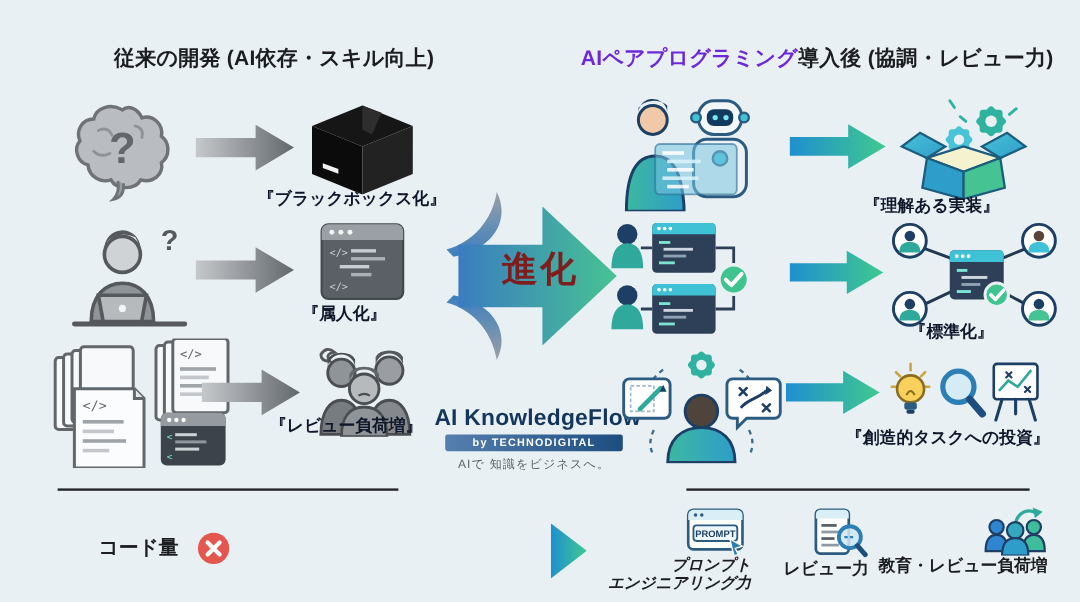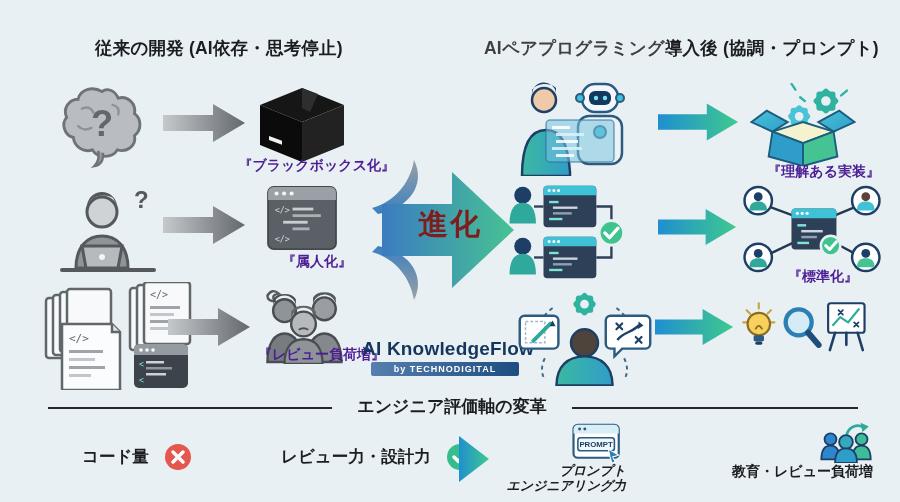--- a/index.html
+++ b/index.html
@@ -4,22 +4,22 @@
 <style>
   html,body{margin:0;padding:0;}
   .stage{
     position:relative;width:900px;height:502px;overflow:hidden;
     background:#e9f0f4;
     font-family:"Liberation Sans","DejaVu Sans",sans-serif;
     color:#1b1d20;
   }
   .abs{position:absolute;}
   .title{font-size:17.5px;font-weight:bold;white-space:nowrap;letter-spacing:.2px;}
-  .title .hl{color:#404040;}
-  .label{font-size:14px;font-weight:bold;text-align:right;white-space:nowrap;color:#4c1d95;}
+  .title .hl{color:#6d28d9;}
+  .label{font-size:14px;font-weight:bold;text-align:left;white-space:nowrap;color:#0f172a;}
   .evo{font-size:30px;font-weight:bold;color:#7f1d1d;text-align:center;letter-spacing:2px;}
   .logo{width:166px;text-align:center;}
   .logo-name{font-size:19px;font-weight:bold;color:#14365c;letter-spacing:.2px;white-space:nowrap;}
   .logo-bar{margin:2px auto 0;width:148px;height:14px;border-radius:2px;
     background:linear-gradient(90deg,#557fae,#1d4e80);
     color:#fff;font-size:9px;font-weight:bold;line-height:14px;letter-spacing:1px;text-align:center;}
   .logo-tag{margin-top:4px;font-size:10px;color:#5a6168;letter-spacing:1px;white-space:nowrap;}
   .sect-title{font-size:17px;font-weight:bold;text-align:center;white-space:nowrap;}
   .divider{height:2px;background:#23262a;}
   .metric{display:flex;align-items:center;gap:15px;font-size:16.5px;font-weight:bold;white-space:nowrap;}
@@ -58,22 +58,22 @@
         <stop offset="0" stop-color="#3cb8a0"></stop>
           <stop offset="1" stop-color="#2f9dc9"></stop>
       </linearGradient>
       <linearGradient id="gBox" x1="0" y1="0" x2="1" y2="1">
         <stop offset="0" stop-color="#49c3d8"></stop>
           <stop offset="1" stop-color="#2f9dc9"></stop>
       </linearGradient>
     </defs>
   </svg>
 
-  <div class="abs title" style="left:95px;top:36px">従来の開発 (AI依存・思考停止)</div>
-  <div class="abs title" style="left:484px;top:36px"><span class="hl">AIペアプログラミング</span><span>導入後 (協調・プロンプト)</span></div>
+  <div class="abs title" style="left:95px;top:36px">従来の開発 (AI依存・スキル向上)</div>
+  <div class="abs title" style="left:484px;top:36px"><span class="hl">AIペアプログラミング</span><span>導入後 (協調・レビュー力)</span></div>
 
   <svg class="abs" style="left:58px;top:82px" width="88" height="88" viewBox="0 0 90 92">
     <path d="M45,10 C35,4 22,8 20,18 C10,18 4,28 8,37 C2,44 6,56 15,58 C16,68 26,74 35,71 C40,80 56,80 61,71 C72,74 81,66 79,56 C87,50 86,38 79,33 C81,22 71,14 62,17 C58,8 50,6 45,10 Z" fill="#b9bdc1" stroke="#6f7377" stroke-width="3"></path>
     <path d="M41,72 q2,10 -4,16 q10,-2 9,-14" fill="#9a9ea2" stroke="#6f7377" stroke-width="2.5"></path>
     <path d="M24,28 q8,-4 12,4 M56,24 q8,2 6,10 M20,46 q6,6 14,2" fill="none" stroke="#8f9398" stroke-width="2.5" stroke-linecap="round"></path>
     <text x="45" y="56" text-anchor="middle" font-size="38" font-weight="bold" fill="#63676c" font-family="'Liberation Sans',sans-serif">?</text>
   </svg>
   <svg class="abs" style="left:163px;top:102px" width="84" height="42" viewBox="0 0 84 42">
     <polygon points="0,13 50,13 50,2 82,21 50,40 50,29 0,29" fill="url(#gGray)"></polygon>
   </svg>
@@ -167,20 +167,21 @@
   <svg class="abs" style="left:368px;top:150px" width="150" height="160" viewBox="0 0 150 160">
     <path d="M4,58 C26,52 42,34 46,10 C58,34 42,58 10,64 Z" fill="url(#gSwooshT)"></path>
     <path d="M4,102 C26,108 42,126 46,150 C58,126 42,102 10,96 Z" fill="url(#gSwooshB)"></path>
     <polygon points="14,54 84,54 84,22 146,80 84,138 84,106 14,106" fill="url(#gBig)"></polygon>
   </svg>
   <div class="abs evo" style="left:402px;top:204px;width:96px">進化</div>
 
   <div class="abs logo" style="left:362px;top:338px">
     <div class="logo-name">AI KnowledgeFlow</div>
     <div class="logo-bar">by TECHNODIGITAL</div>
+    <div class="logo-tag">AIで 知識をビジネスへ。</div>
   </div>
 
   <svg class="abs" style="left:512px;top:76px" width="150" height="100" viewBox="0 0 150 100">
     <circle cx="32" cy="24" r="12" fill="#f0c9a8" stroke="#1d3f66" stroke-width="2.5"></circle>
     <path d="M20,20 a12,12 0 0 1 24,-3 l0,-5 a14,10 0 0 0 -24,2 Z" fill="#1d3f66"></path>
     <path d="M10,100 C10,70 18,54 34,54 C48,54 56,66 58,96 L58,100 Z" fill="url(#gBody)" stroke="#1d3f66" stroke-width="2.5"></path>
     <circle cx="88" cy="22" r="3" fill="#3fc1d6" stroke="#2b5b80" stroke-width="2"></circle>
     <rect x="70" y="8" width="36" height="28" rx="13" fill="#f4f7f9" stroke="#2b5b80" stroke-width="2.5"></rect>
     <rect x="77" y="15" width="22" height="14" rx="6" fill="#123a5e"></rect>
     <circle cx="84" cy="22" r="2.2" fill="#7ee3f0"></circle>
@@ -334,59 +335,66 @@
     <rect x="20" y="48" width="8" height="4" rx="2" fill="#1d3f66"></rect>
     <circle cx="70" cy="26" r="15" fill="#d5ebf5" stroke="#2b7fb5" stroke-width="5"></circle>
     <line x1="81" y1="38" x2="93" y2="52" stroke="#1d4e7e" stroke-width="7" stroke-linecap="round"></line>
     <rect x="104" y="4" width="42" height="34" rx="3" fill="#fff" stroke="#1d3f66" stroke-width="2.5"></rect>
     <polyline points="109,30 118,20 127,26 140,10" fill="none" stroke="#2fa99b" stroke-width="2.5"></polyline>
     <path d="M116,12 l5,5 m0,-5 l-5,5 M134,26 l5,5 m0,-5 l-5,5" stroke="#1d3f66" stroke-width="2" stroke-linecap="round"></path>
     <line x1="112" y1="38" x2="106" y2="58" stroke="#1d3f66" stroke-width="3" stroke-linecap="round"></line>
     <line x1="138" y1="38" x2="144" y2="58" stroke="#1d3f66" stroke-width="3" stroke-linecap="round"></line>
     <line x1="125" y1="38" x2="125" y2="52" stroke="#1d3f66" stroke-width="3" stroke-linecap="round"></line>
   </svg>
+  <div class="abs label" style="left:705px;top:356px;width:190px">『創造的タスクへの投資』</div>
 
   <div class="abs divider" style="left:48px;top:407px;width:284px"></div>
-  <div class="abs sect-title" style="left:337px;top:395px;width:230px">エンジニア評価軸の変革</div>
   <div class="abs divider" style="left:572px;top:407px;width:286px"></div>
 
   <div class="abs metric" style="left:82px;top:443px">
     <span>コード量</span>
     <svg width="28" height="28" viewBox="0 0 28 28">
       <circle cx="14" cy="14" r="13" fill="#e4574f"></circle>
       <path d="M9,9 L19,19 M19,9 L9,19" stroke="#fff" stroke-width="3.5" stroke-linecap="round"></path>
     </svg>
   </div>
 
-  <div class="abs metric" style="left:281px;top:443px">
-    <span>レビュー力・設計力</span>
-    <svg width="28" height="28" viewBox="0 0 28 28">
-      <circle cx="14" cy="14" r="13" fill="#35bd8d"></circle>
-      <path d="M8,14 l4.5,4.5 L20,10" fill="none" stroke="#fff" stroke-width="3.5" stroke-linecap="round" stroke-linejoin="round"></path>
-    </svg>
-  </div>
 
   <svg class="abs" style="left:459px;top:436px" width="30" height="46" viewBox="0 0 30 46">
     <polygon points="0,0 30,23 0,46" fill="url(#gTeal)"></polygon>
   </svg>
 
   <div class="abs skill small-text" style="left:494px;top:423px;width:132px">
     <svg width="58" height="40" viewBox="0 0 58 46">
       <rect x="2" y="2" width="52" height="38" rx="5" fill="#fff" stroke="#2b5b80" stroke-width="2.5"></rect>
       <path d="M2,7 a5,5 0 0 1 5,-5 h42 a5,5 0 0 1 5,5 v5 h-52 Z" fill="#d9eef5"></path>
       <circle cx="9" cy="7" r="1.7" fill="#2b5b80"></circle>
         <circle cx="15" cy="7" r="1.7" fill="#2b5b80"></circle>
       <rect x="7" y="17" width="42" height="15" rx="3" fill="#eef7fa" stroke="#2b5b80" stroke-width="1.8"></rect>
       <text x="28" y="28" text-anchor="middle" font-size="9" font-weight="bold" fill="#1d3f66" font-family="'Liberation Sans',sans-serif">PROMPT</text>
       <polygon points="42,30 54,37 47,39 50,45 46,46 44,39" fill="#2b7fb5" stroke="#fff" stroke-width="1.2"></polygon>
     </svg>
     <div class="l1">プロンプト</div>
     <div class="l2">エンジニアリング力</div>
   </div>
 
+  <div class="abs skill" style="left:628px;top:423px;width:96px">
+    <svg width="48" height="42" viewBox="0 0 52 46">
+      <rect x="4" y="2" width="30" height="40" rx="4" fill="#fff" stroke="#2b5b80" stroke-width="2.5"></rect>
+      <path d="M4,6 a4,4 0 0 1 4,-4 h22 a4,4 0 0 1 4,4 v4 h-30 Z" fill="#d9eef5"></path>
+      <rect x="9" y="15" width="14" height="2.5" fill="#55606a"></rect>
+        <rect x="9" y="21" width="18" height="2.5" fill="#8f9aa4"></rect>
+      <rect x="9" y="27" width="12" height="2.5" fill="#55606a"></rect>
+        <rect x="9" y="33" width="16" height="2.5" fill="#8f9aa4"></rect>
+      <circle cx="35" cy="27" r="10" fill="#cfe8f4" fill-opacity="0.85" stroke="#2b7fb5" stroke-width="3.5"></circle>
+      <line x1="42" y1="35" x2="49" y2="43" stroke="#1d4e7e" stroke-width="4.5" stroke-linecap="round"></line>
+      <line x1="30" y1="27" x2="40" y2="27" stroke="#2b7fb5" stroke-width="2" stroke-dasharray="3 2"></line>
+    </svg>
+    <div class="l1">レビュー力</div>
+  </div>
 
   <div class="abs skill" style="left:728px;top:421px;width:145px">
     <svg width="54" height="42" viewBox="0 0 58 46">
       <path d="M30,14 C33,6 41,3 48,7" fill="none" stroke="#2fa99b" stroke-width="3" stroke-linecap="round"></path>
       <polygon points="45,2 54,6 47,12" fill="#2fa99b"></polygon>
       <circle cx="12" cy="20" r="6.5" fill="#2e86d1" stroke="#1d3f66" stroke-width="2"></circle>
       <path d="M2,42 C2,31 6,27 12,27 C18,27 22,31 22,42 Z" fill="#2e86d1" stroke="#1d3f66" stroke-width="2"></path>
       <circle cx="46" cy="20" r="6.5" fill="#3dbd9a" stroke="#1d3f66" stroke-width="2"></circle>
       <path d="M36,42 C36,31 40,27 46,27 C52,27 56,31 56,42 Z" fill="#3dbd9a" stroke="#1d3f66" stroke-width="2"></path>
       <circle cx="29" cy="23" r="7.5" fill="#35a8c0" stroke="#1d3f66" stroke-width="2"></circle>

